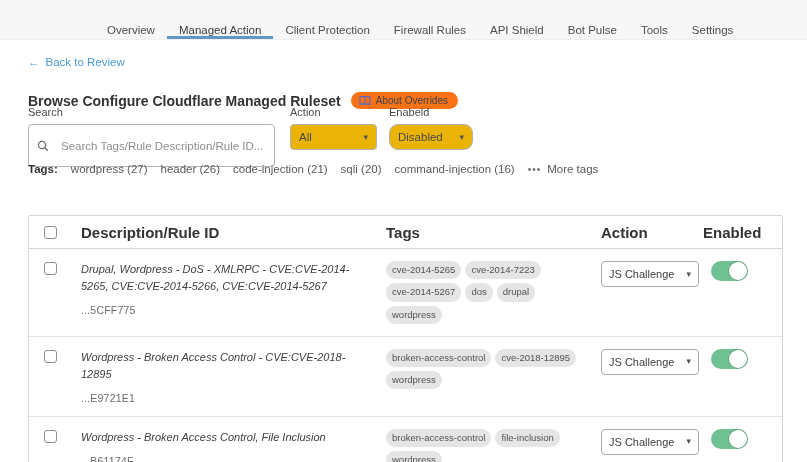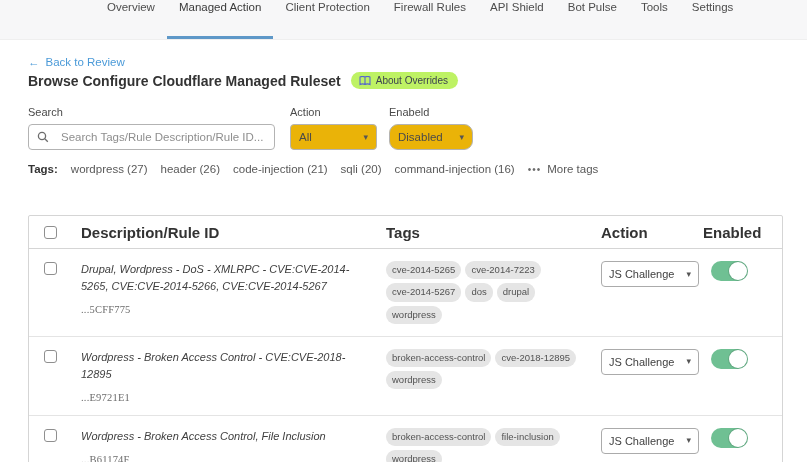--- a/index.html
+++ b/index.html
@@ -11,50 +11,50 @@
     position:relative;
   }
 
   
   .topnav {
     height:40px; background:#f7f7f8; border-bottom:1px solid #efefef;
     display:flex; align-items:stretch; padding-left:95px; padding-right:103px;
   }
   .tabs { display:flex; }
   .tab {
-    display:flex; align-items:flex-start; padding:1px 12px 0 12px;
+    display:flex; align-items:flex-end; padding:1px 12px 0 12px;
     font-size:11.5px; color:#4d4d4d; cursor:pointer;
     border-bottom:3px solid transparent; white-space:nowrap;
   }
   .tab.active { border-bottom-color: var(--accent-blue,#5e98c8); color:#3a3a3a; }
   .tab-settings { margin-left:auto; }
 
   
   .back-link {
     position:absolute; left:28px; top:56px;
     font-size:11.5px; color: var(--link-blue,#4b9ad8); cursor:pointer;
     display:flex; gap:6px; align-items:center;
   }
 
   
-  .title-row { position:absolute; left:28px; top:72px; display:flex; align-items:center; gap:10px; }
+  .title-row { position:absolute; left:28px; top:92px; display:flex; align-items:center; gap:10px; }
   .page-title { font-size:14px; font-weight:bold; color:#333; margin:0; }
   .about-badge {
-    background:#bef264; border-radius:10px; padding:3px 10px 3px 8px;
+    background:#f97316; border-radius:10px; padding:3px 10px 3px 8px;
     font-size:10px; color:#3c4350; display:inline-flex; align-items:center; gap:5px;
     cursor:pointer;
   }
   .book-icon { display:inline-flex; }
 
   
   .filters { position:absolute; left:28px; top:106px; display:flex; }
   .filter-label { font-size:11px; color:#4a4a4a; margin-bottom:6px; }
   .search-group { width:247px; margin-right:15px; }
   .search-box {
-    width:247px; height:26px; border:1px solid #b3b3b3; border-radius:4px;
+    width:247px; height:43px; border:1px solid #b3b3b3; border-radius:4px;
     display:flex; align-items:center; padding:12px 8px; gap:12px; background:#fff;
   }
   .search-input {
     border:none; outline:none; flex:1; font-size:11.5px; color:#4a4a4a;
     font-family:inherit; background:transparent; padding:0; min-width:0;
   }
   .search-input::placeholder { color:#8e8e8e; }
   .select-box {
     height:26px; border:1px solid #b3b3b3; border-radius:4px; background:#eab308;
     display:flex; align-items:center; justify-content:space-between;
@@ -89,21 +89,21 @@
   .col-tags { width:215px; padding-right:10px; }
   .col-action { width:102px; }
   .col-enabled { flex:1; }
   .data-row { padding:12px 0 12px 0; }
   .checkbox {
     width:13px; height:13px; border:1px solid #8f8f8f; border-radius:3px;
     background:#fff; display:inline-block; cursor:pointer; margin-top:1px;
   }
   .thead .checkbox { margin-top:0; }
   .desc-text { font-size:11px; color:#3f3f3f; line-height:1.55;font-style:italic; }
-  .rule-id { font-size:10.5px; color:#6b6b6b; margin-top:9px; letter-spacing:0.2px;font-family:Liberation Serif, serif; }
+  .rule-id { font-size:10.5px; color:#6b6b6b; margin-top:9px; letter-spacing:0.2px; }
   .row-tags { display:flex; flex-wrap:wrap; gap:4px; align-content:flex-start; }
   .pill {
     background:#e5e5e5; color:#525252; font-size:9.5px; padding:2px 6px;
     border-radius:9px; white-space:nowrap; line-height:1.5;
   }
   .action-select {
     width:98px; height:26px; border:1px solid #ababab; border-radius:4px;
     display:flex; align-items:center; justify-content:space-between;
     padding:0 7px; font-size:11px; color:#3f3f3f; background:#fff; cursor:pointer;
   }

